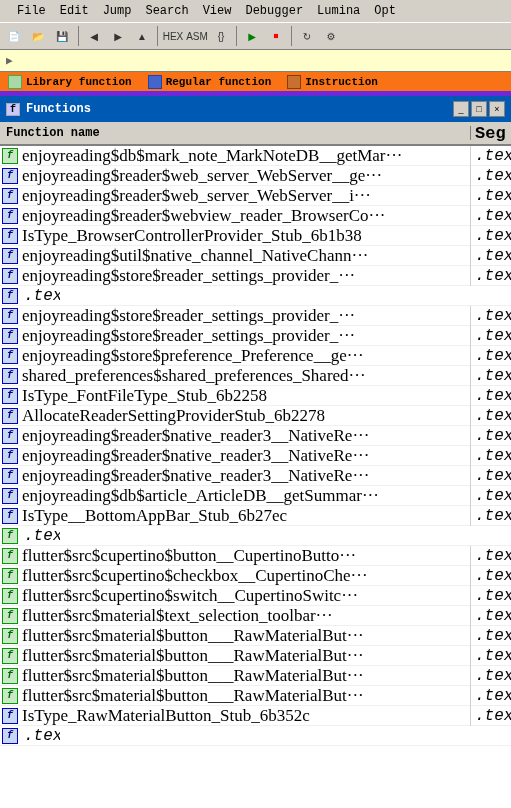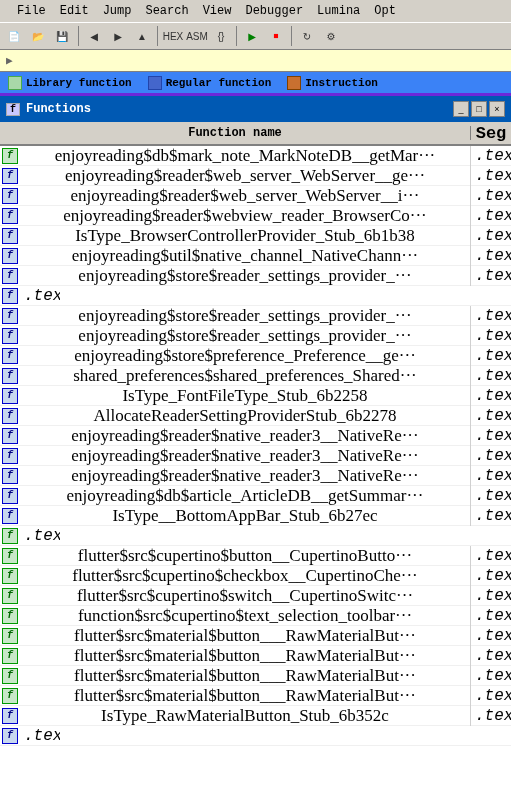--- a/index.html
+++ b/index.html
@@ -69,27 +69,27 @@
       font-size: 11px;
       color: #000;
     }
     .pathbar-arrow {
       margin-right: 4px;
       color: #666;
     }
 
     
     .legend-bar {
-      background: #3b82f6;
+      background: #f97316;
       height: 24px;
       display: flex;
       align-items: center;
       padding: 0 8px;
       gap: 16px;
-      border-bottom: 3px solid #6d28d9;
+      border-bottom: 5px solid #6d28d9;
     }
     .legend-item {
       display: flex;
       align-items: center;
       gap: 4px;
       font-size: 11px;
       font-weight: bold;
       color: #000;
     }
     .legend-color {
@@ -132,21 +132,20 @@
       color: #000;
     }
 
     
     .functions-container {
       background: #fff;
       height: calc(808px - 22px - 28px - 22px - 24px - 26px);
       overflow: hidden;
       display: flex;
       flex-direction: column;
-      text-align: center;
     }
     .table-header {
       display: flex;
       background: #d4d0c8;
       border-bottom: 2px solid #808080;
       height: 24px;
       align-items: center;
     }
     .col-name {
       flex: 1;
@@ -410,21 +409,21 @@
           <span class="row-name">flutter$src$cupertino$checkbox__CupertinoChe···</span>
           <span class="row-seg">.tex</span>
         </div>
         <div class="table-row">
           <div class="row-icon icon-library">f</div>
           <span class="row-name">flutter$src$cupertino$switch__CupertinoSwitc···</span>
           <span class="row-seg">.tex</span>
         </div>
         <div class="table-row">
           <div class="row-icon icon-library">f</div>
-          <span class="row-name">function$src$cupertino$text_selection_toolbar···</span>
+          <span class="row-name">flutter$src$material$text_selection_toolbar···</span>
           <span class="row-seg">.tex</span>
         </div>
         <div class="table-row">
           <div class="row-icon icon-library">f</div>
           <span class="row-name">flutter$src$material$button___RawMaterialBut···</span>
           <span class="row-seg">.tex</span>
         </div>
         <div class="table-row">
           <div class="row-icon icon-library">f</div>
           <span class="row-name">flutter$src$material$button___RawMaterialBut···</span>

